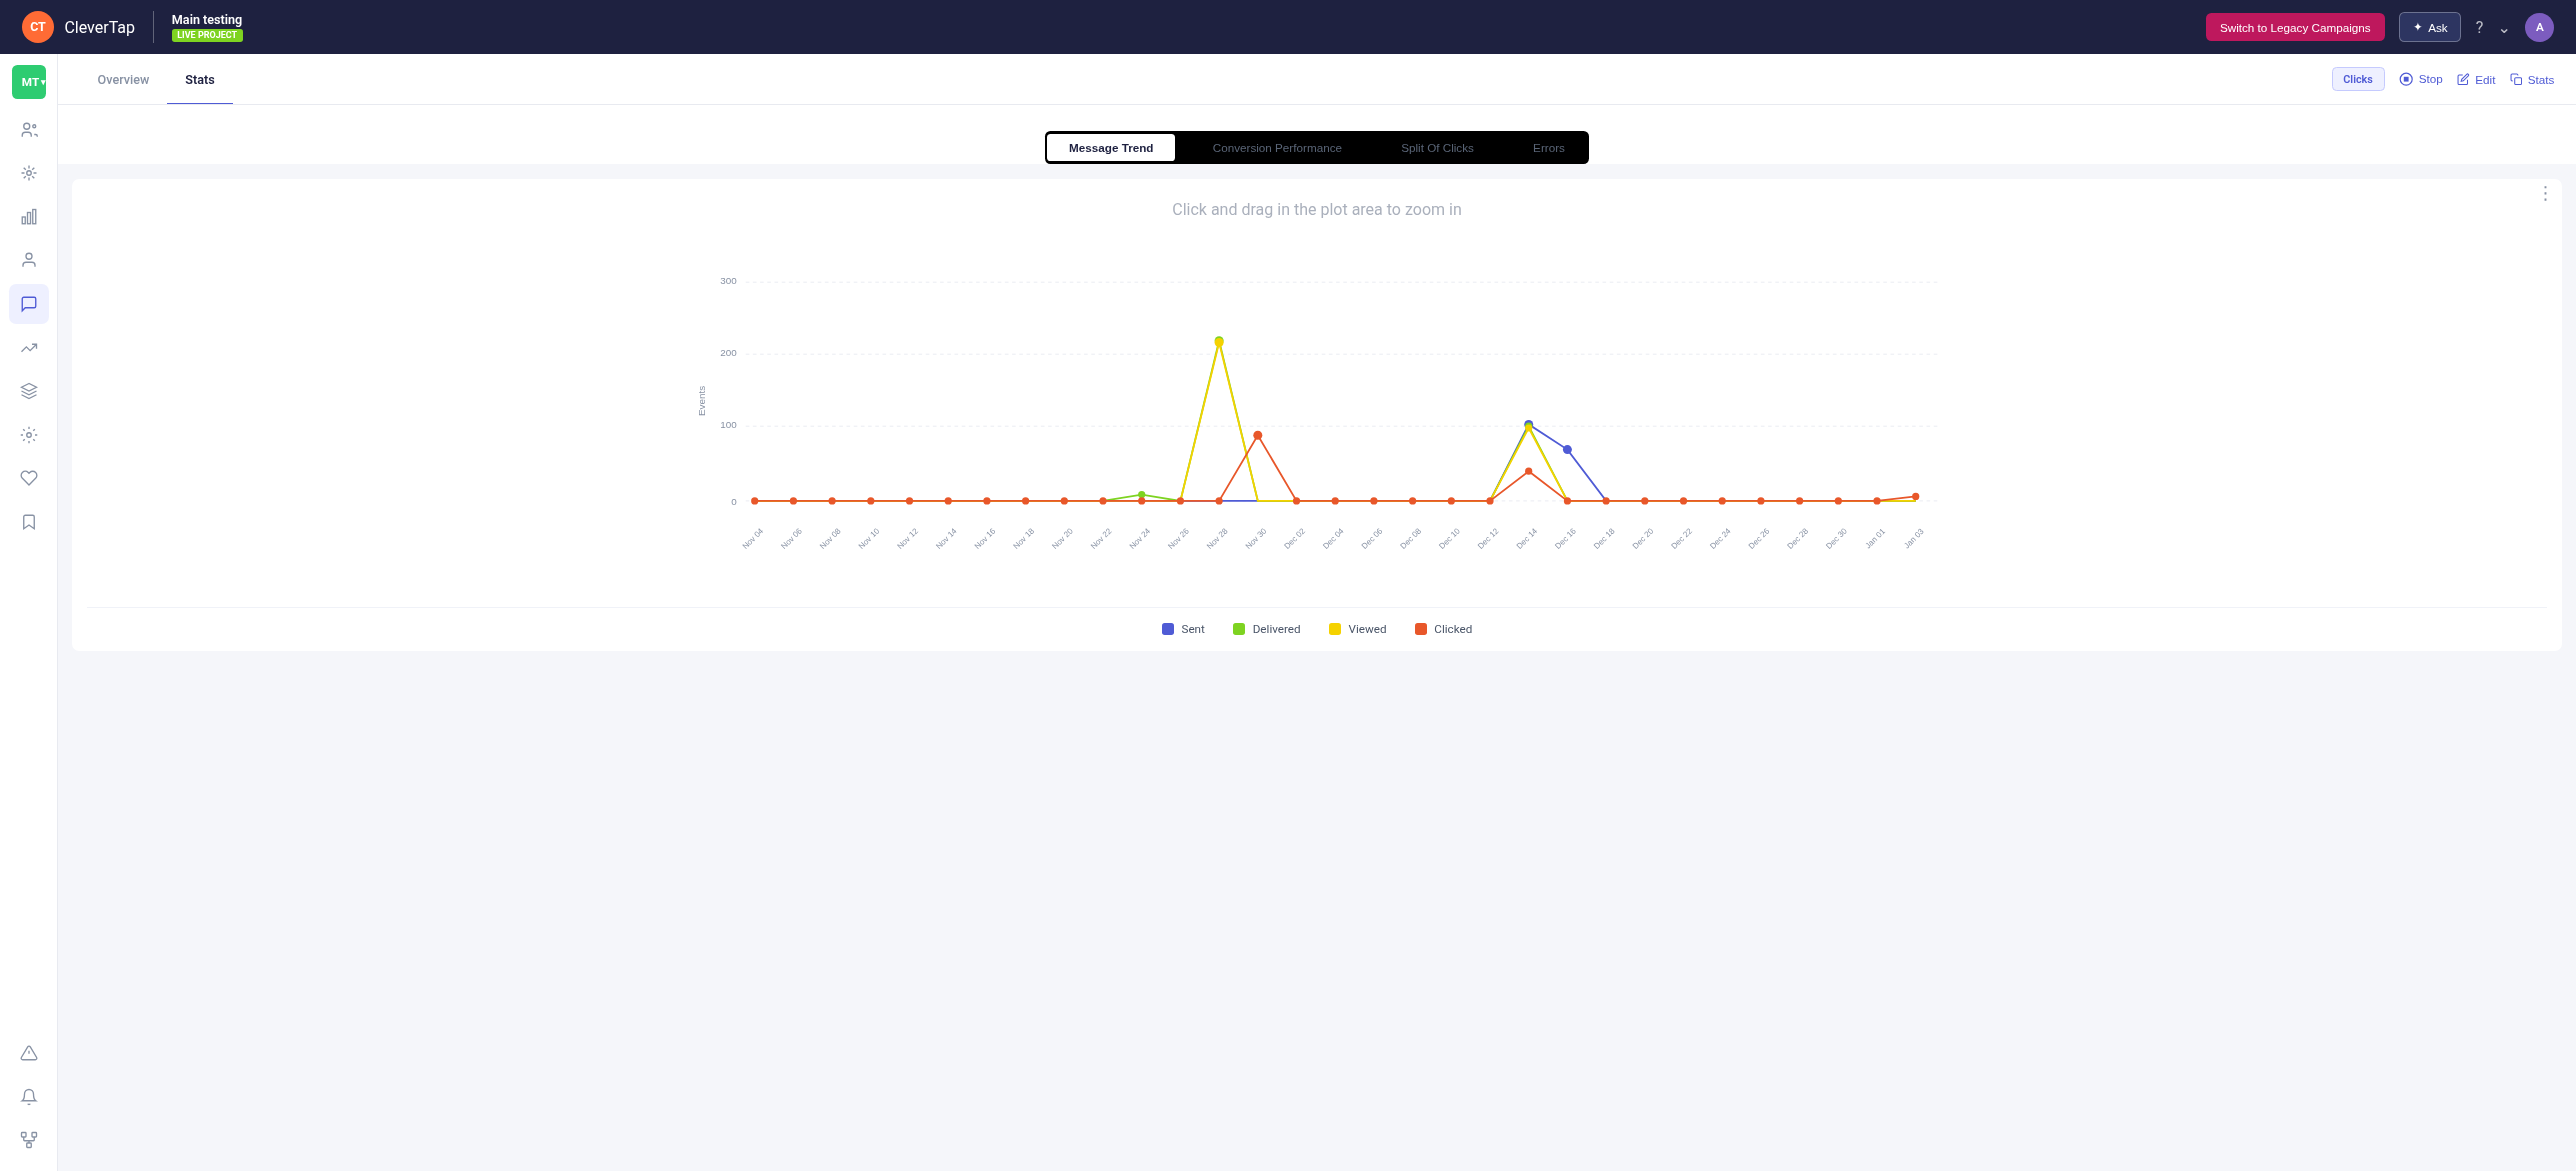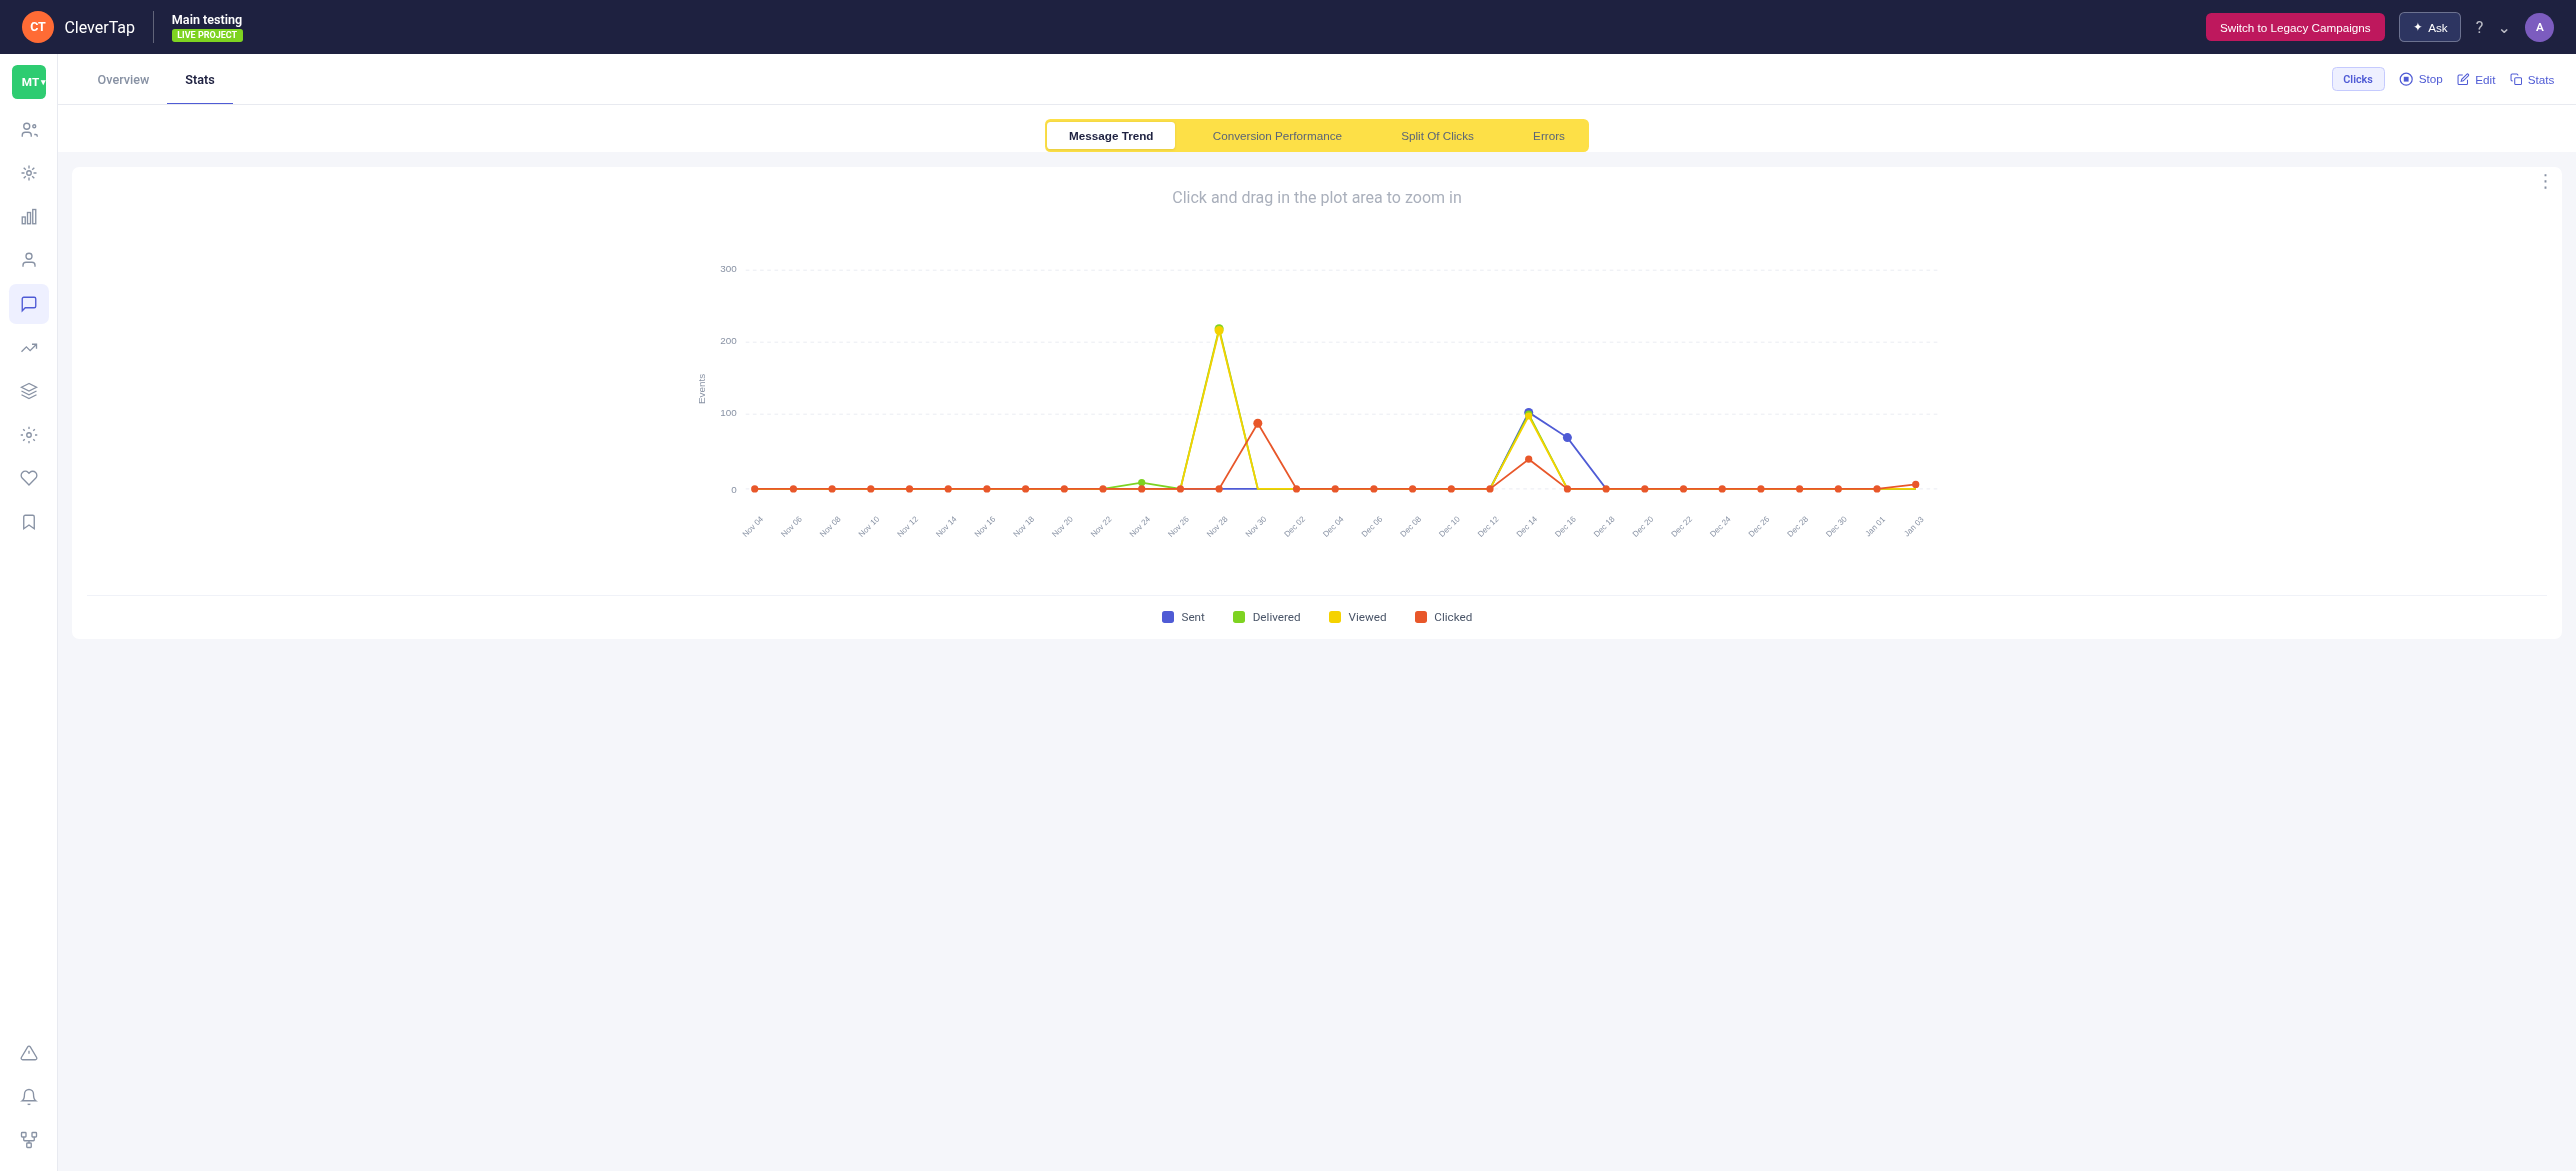--- a/index.html
+++ b/index.html
@@ -214,24 +214,25 @@
 
     
     .sub-tabs {
       background: white;
       display: flex;
       justify-content: center;
       padding: 14.4px 0 0;
     }
     .sub-tab-group {
       display: flex;
-      background: #fde047;
+      background: #000000;
       border-radius: 5.4px;
       padding: 2.7px;
       gap: 16px;
+      margin-top: 12px;
     }
     .sub-tab {
       padding: 7.2px 21.6px;
       border-radius: 3.6px;
       font-size: 11.7px;
       color: #5a6577;
       cursor: pointer;
       font-weight: 500;
       border: none;
       background: none;

